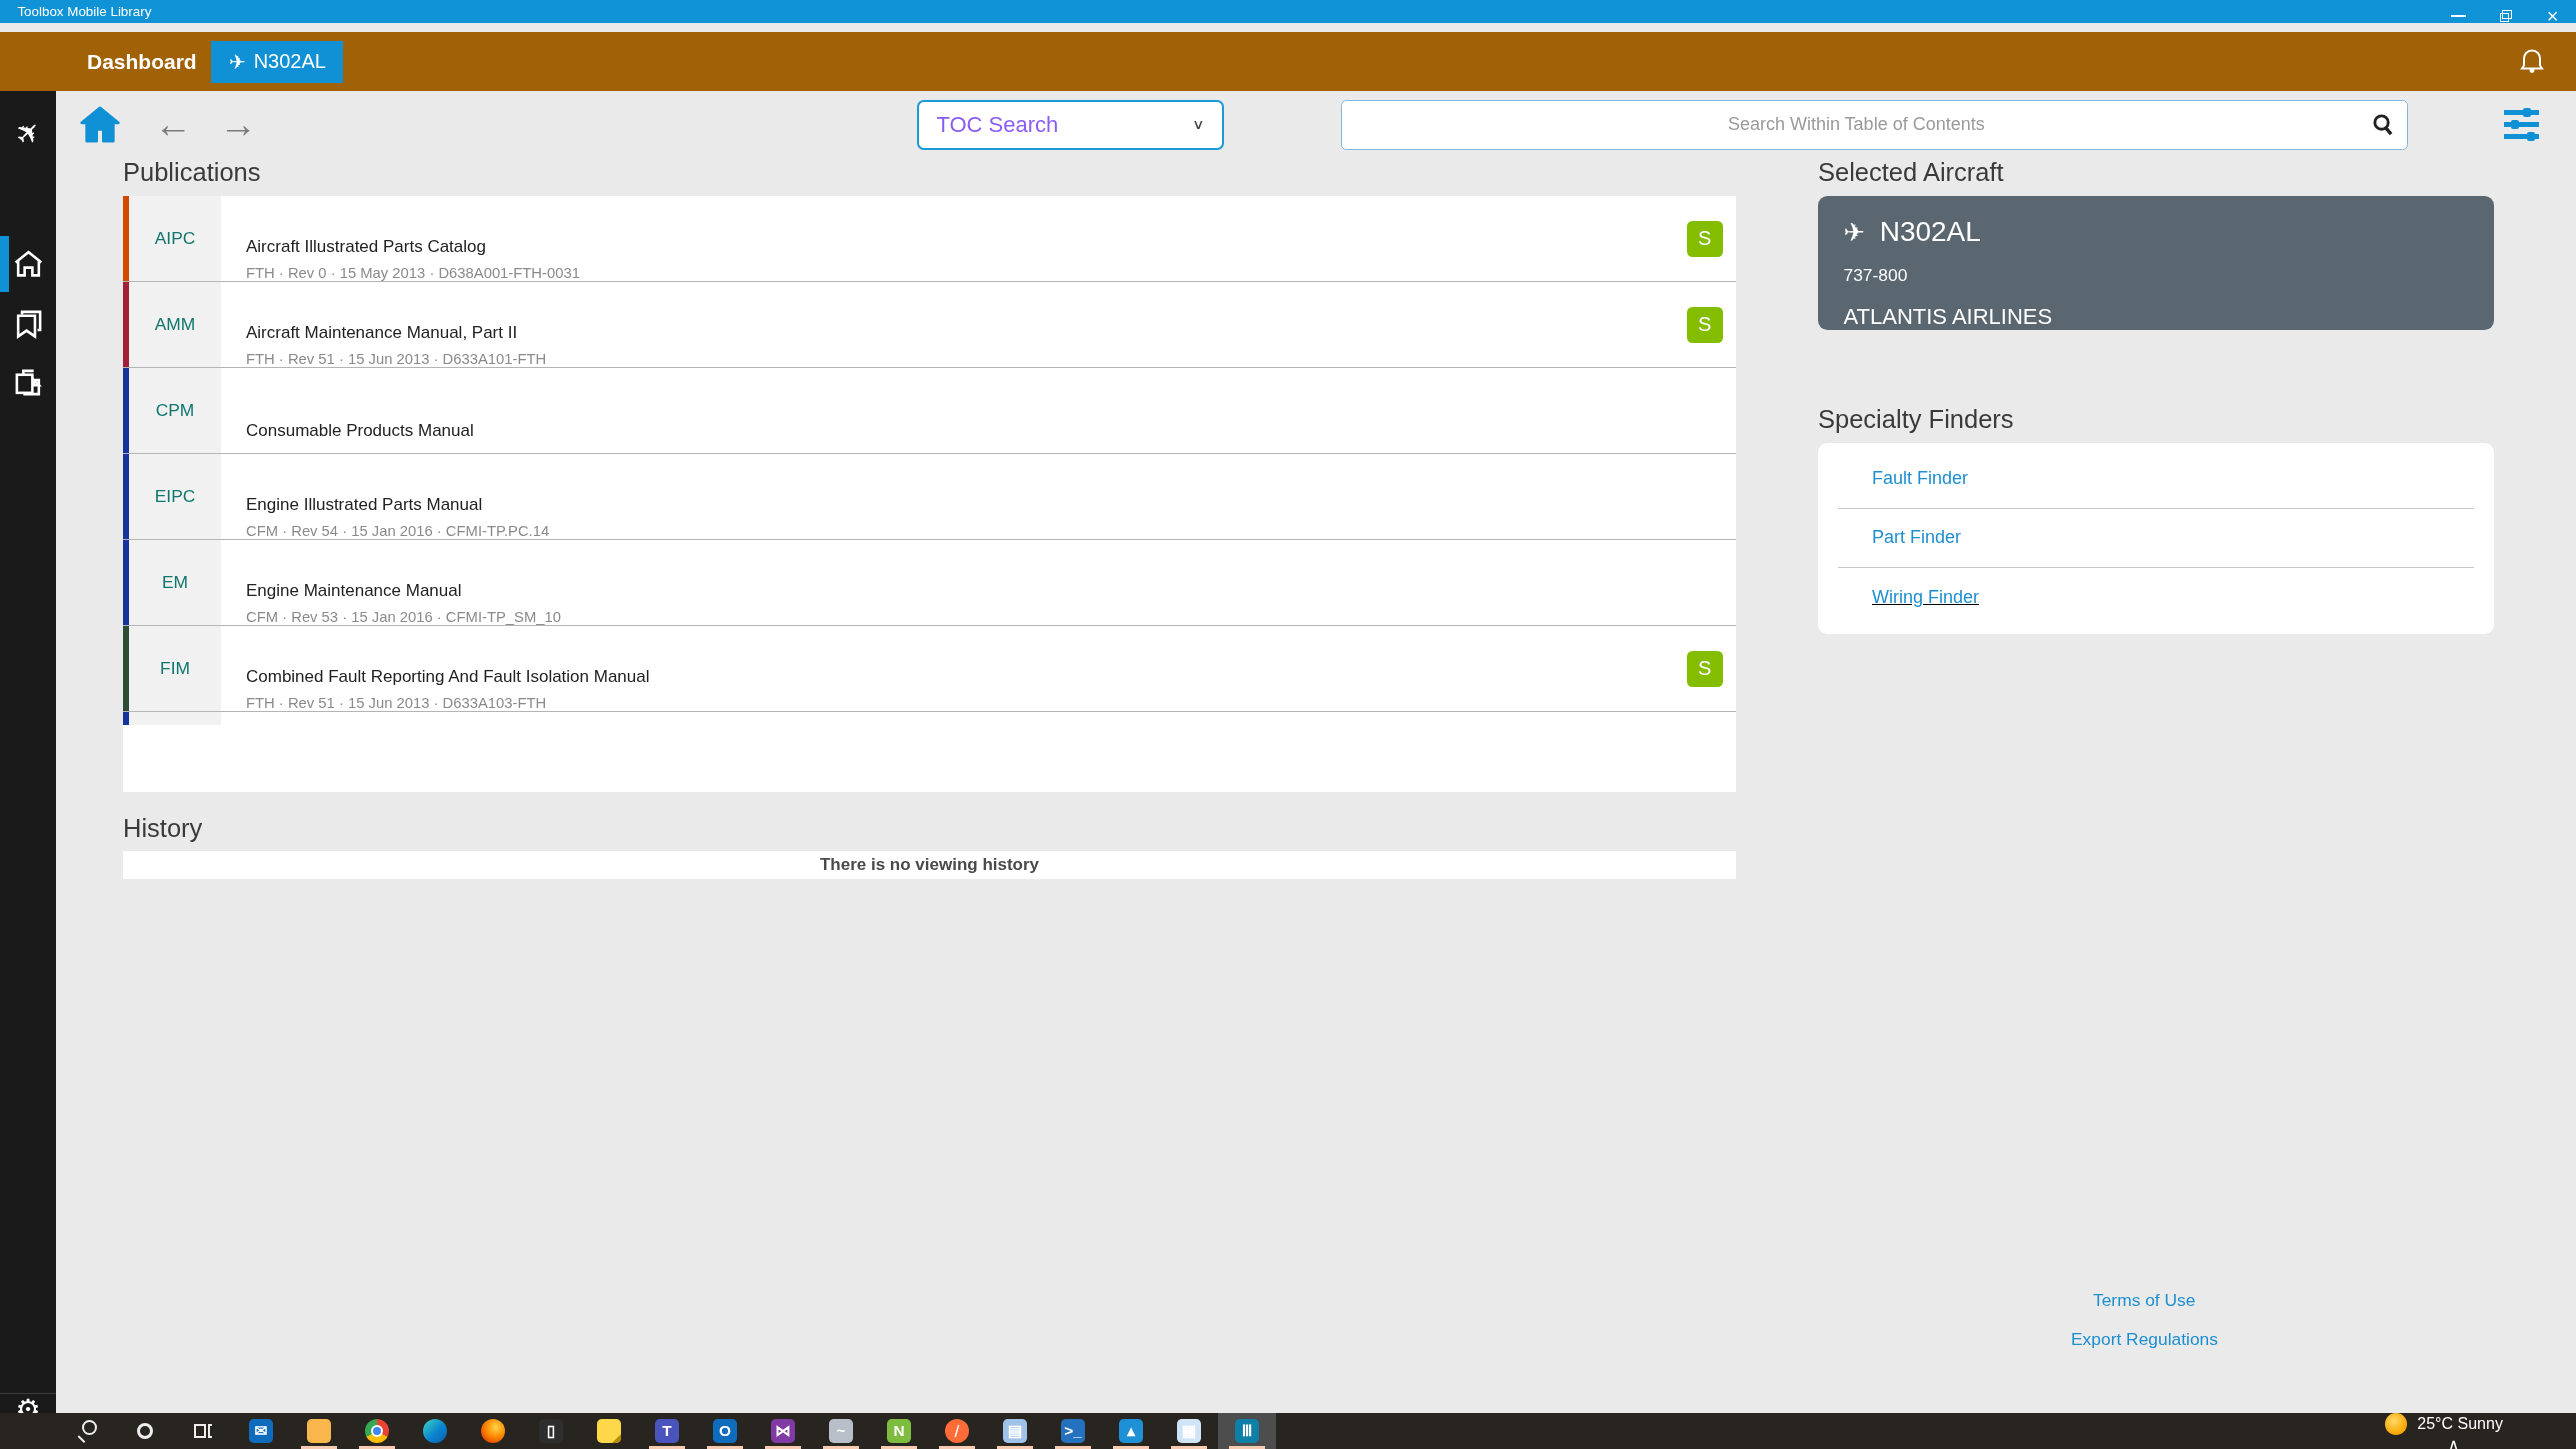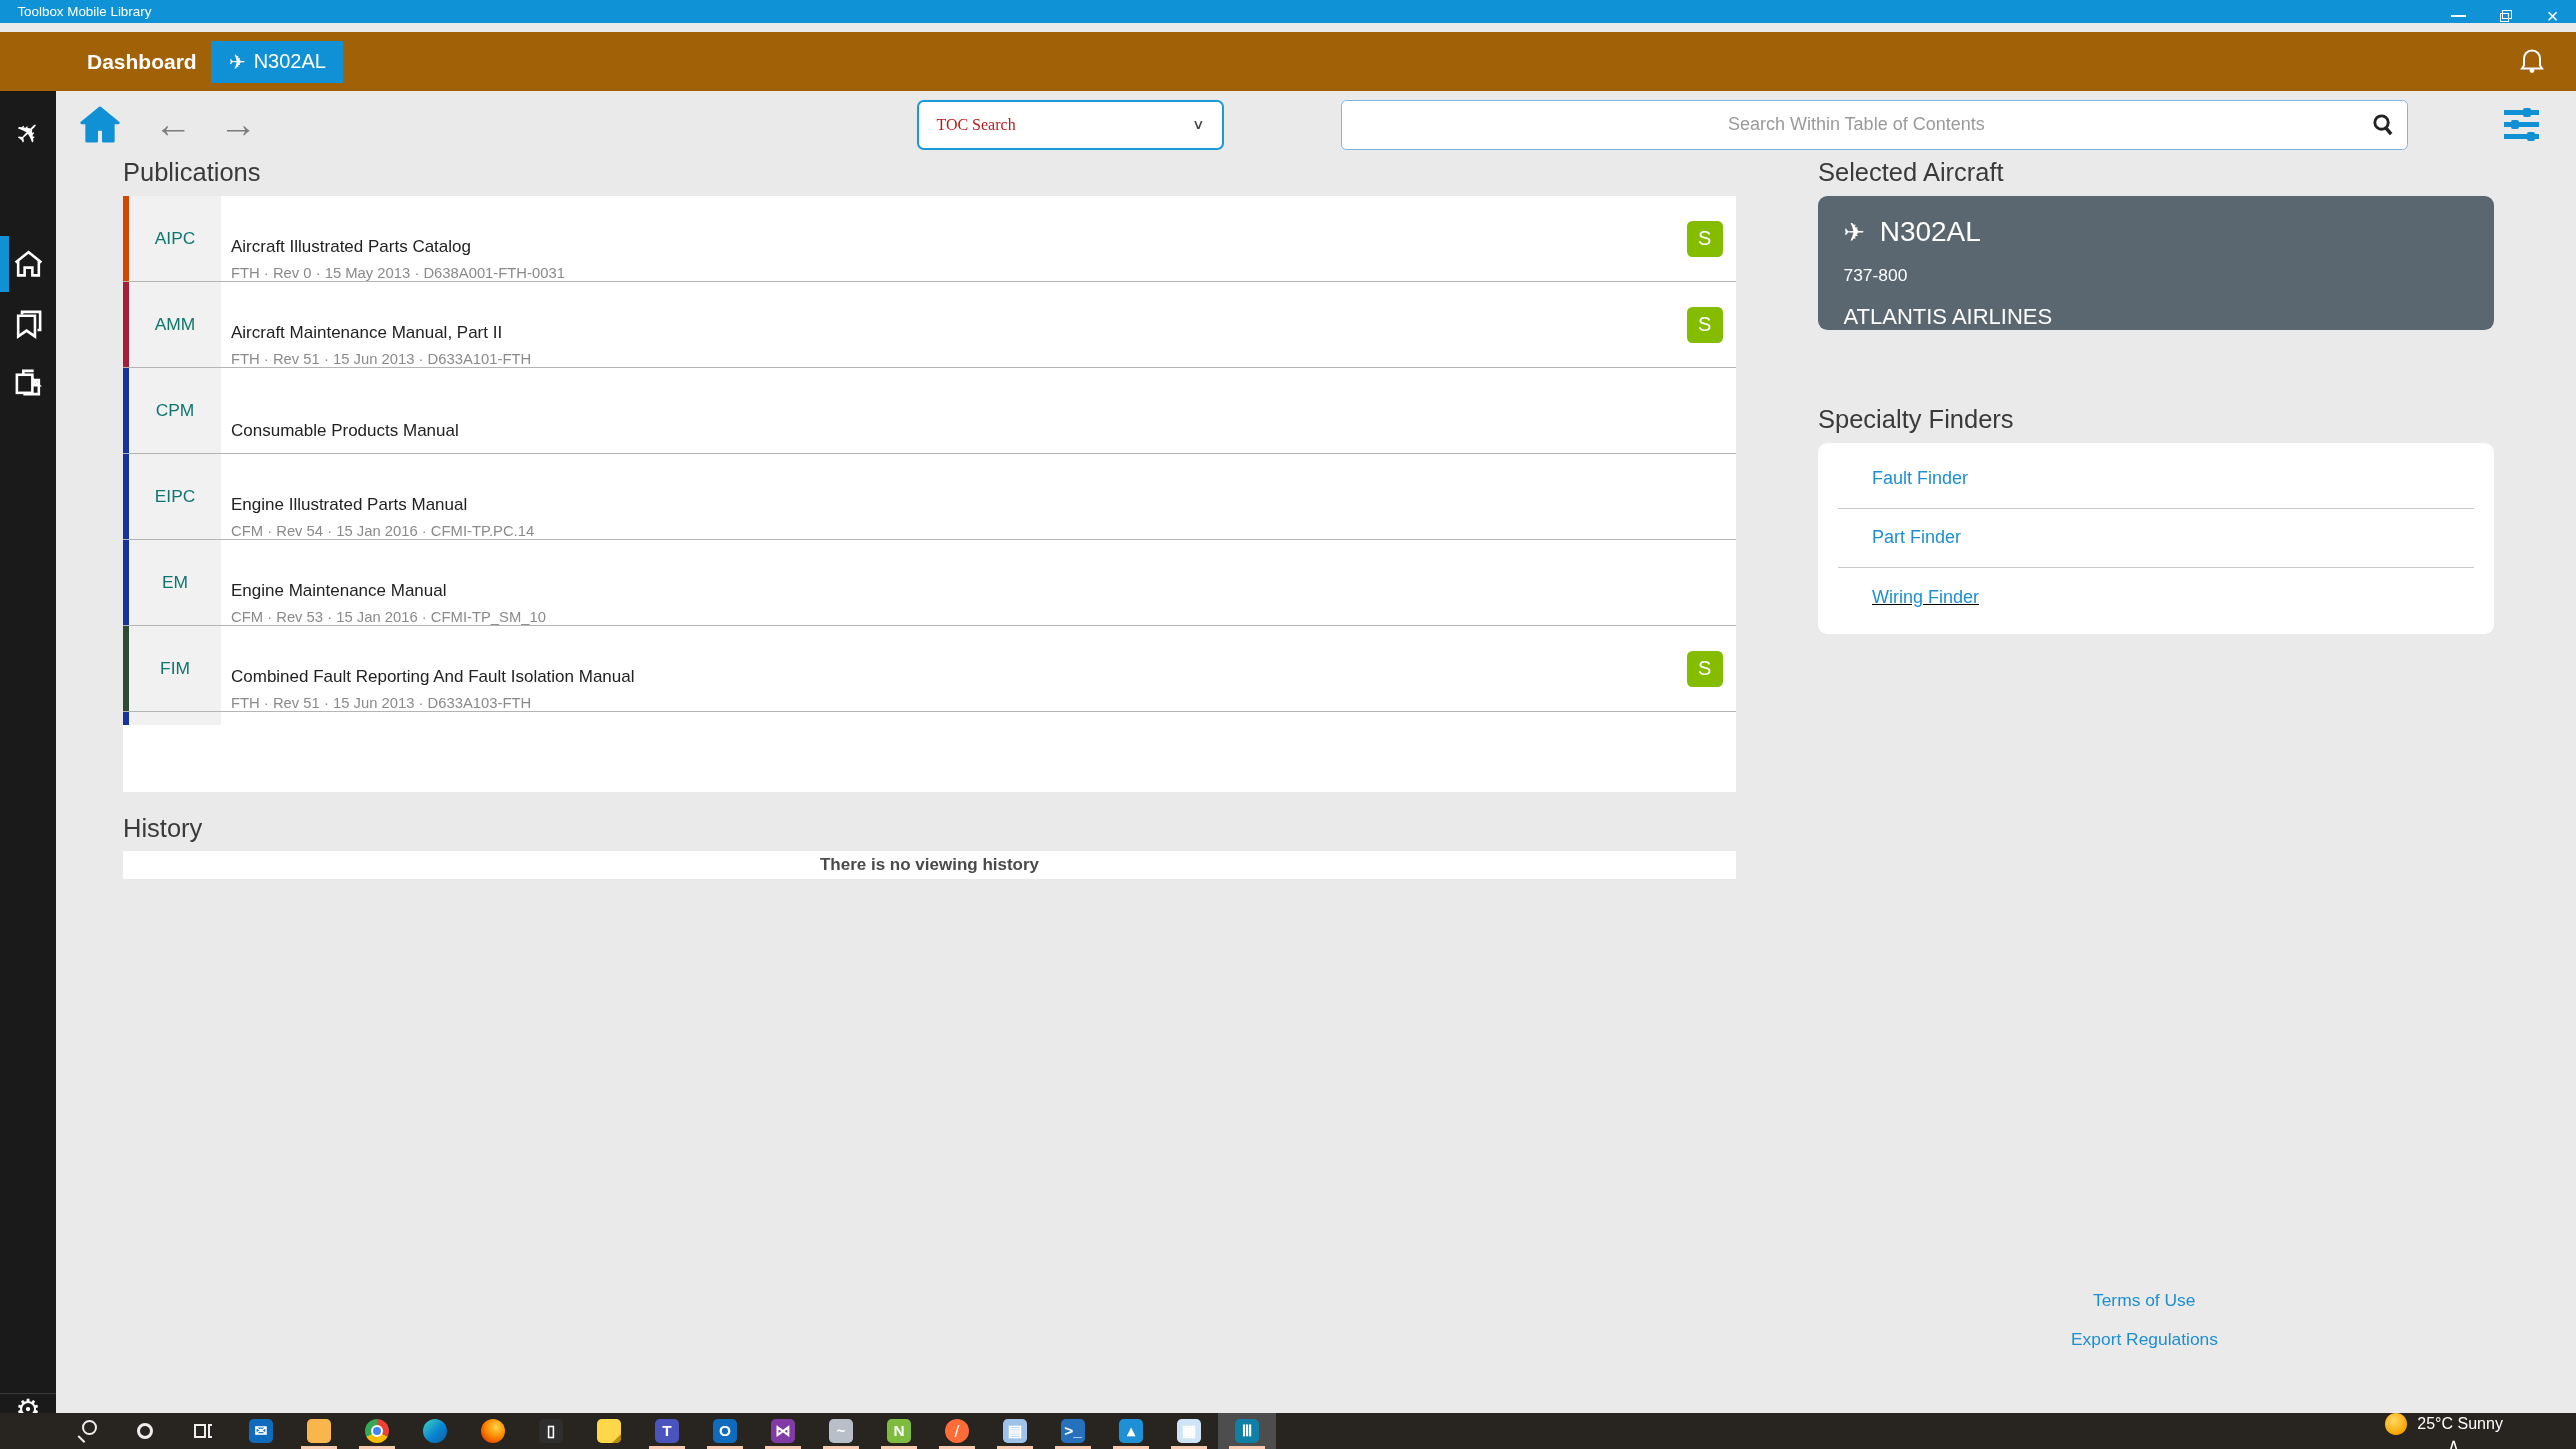--- a/index.html
+++ b/index.html
@@ -34,40 +34,40 @@
   .gear-glyph { color:#fff; font-size:28px; }
   .expand-glyph { color:#fff; font-size:25.5px; letter-spacing:-4px; font-weight:bold; }
 
   
   .main { position:absolute; left:56px; top:91px; width:2520px; height:1322px; background:#eaeaea; }
 
   
   .tool-btn { position:absolute; top:9.4px; width:48px; height:48px; display:flex; align-items:center; justify-content:center; }
   .nav-arrow { font-size:38px; color:#7c7c7c; font-weight:bold; }
   .toc-dropdown { position:absolute; left:861px; top:8.7px; width:307px; height:50px; background:#fff; border:2px solid #1a9ad7; border-radius:6.7px; display:flex; align-items:center; justify-content:space-between; padding:0 17.4px; }
-  .toc-dropdown .label { color:#b91c1c; font-size:16px;font-family:Liberation Serif, serif; }
+  .toc-dropdown .label { color:#8b5cf6; font-size:22px; }
   .toc-dropdown .chev { color:#444; font-size:17.4px; transform:scaleY(0.8); }
   .search-box { position:absolute; left:1285px; top:8.7px; width:1067px; height:50px; background:#fff; border:1.3px solid #85b4da; border-radius:5.4px; display:flex; align-items:center; }
   .search-box input { flex:1; border:none; outline:none; font-size:18px; color:#444; text-align:center; font-family:"Liberation Sans",sans-serif; background:transparent; }
   .search-box input::placeholder { color:#9a9a9a; }
   .search-glyph { margin-right:13.4px; }
   .filter-btn { position:absolute; right:37px; top:17.4px; width:35px; height:32px; display:flex; flex-direction:column; justify-content:space-between; }
   .filter-row { position:relative; height:8px; }
   .filter-row .bar { position:absolute; top:2px; left:0; right:0; height:4.7px; background:#1191d5; }
   .filter-row .knob { position:absolute; top:0; width:8px; height:8.7px; background:#1191d5; border-radius:2px; }
 
   
   .section-heading { position:absolute; font-size:25.5px; color:#3a3a3a; }
 
   
   .pub-card { position:absolute; left:67px; top:105px; width:1613px; height:596px; background:#fff; overflow:hidden; }
   .pub-row { display:flex; height:86px; border-bottom:1.3px solid #b4b4b4; background:#fff; position:relative; }
   .pub-accent { width:6px; }
   .pub-code { width:92px; background:#f1f1f1; display:flex; align-items:center; justify-content:center; font-size:17.4px; color:#0f766e; }
-  .pub-body { flex:1; display:flex; flex-direction:column; justify-content:center; padding-left:10px;margin-top:40px; }
+  .pub-body { flex:1; display:flex; flex-direction:column; justify-content:center; padding-left:25px;margin-top:40px; }
   .pub-title { font-size:17px; color:#222; }
   .pub-meta { font-size:14.8px; color:#8a8a8a; margin-top:8px; }
   .pub-badge { width:36px; height:36px; background:#84bd00; border-radius:5.4px; color:#fff; font-size:20px; display:flex; align-items:center; justify-content:center; align-self:center; margin-right:13.4px; }
   .pub-partial { display:flex; height:13.4px; background:#fff; }
   .pub-partial .pub-code { font-size:0; }
 
   
   .history-bar { position:absolute; left:67px; top:760px; width:1613px; height:28px; background:#fff; display:flex; align-items:center; justify-content:center; }
   .history-empty { font-size:17px; font-weight:bold; color:#4a4a4a; }
 

